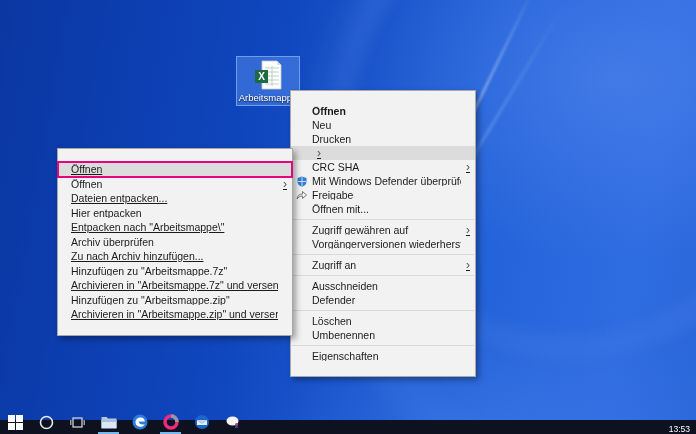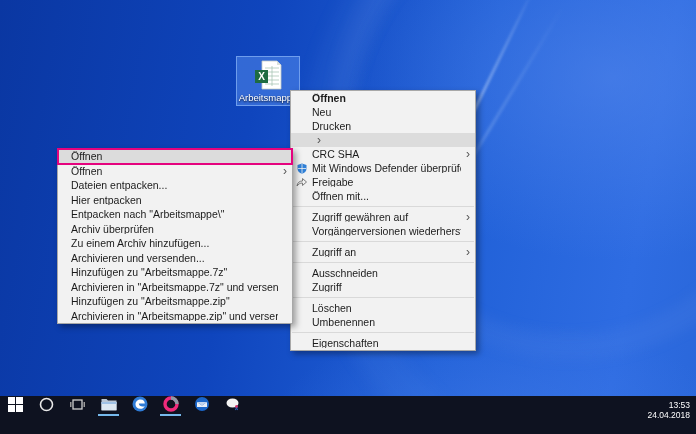--- a/index.html
+++ b/index.html
@@ -27,39 +27,39 @@
   
   .desk-icon { position:absolute; left:236px; top:56px; width:64px; height:50px;
     background:rgba(110,165,255,.38); border:1px solid rgba(160,200,255,.55);
     display:flex; flex-direction:column; align-items:center; padding-top:2px; }
   .desk-icon .glyph { width:32px; height:32px; }
   .desk-icon .lbl { font-size:9.5px; color:#fff; text-shadow:0 1px 2px rgba(0,0,0,.85);
     white-space:nowrap; margin-top:1px; }
 
   
   .menu { position:absolute; background:#f2f2f2; border:1px solid #a8a8a8;
-    box-shadow:3px 3px 6px rgba(0,0,0,.35); padding:0 0; color:#1b1b1b; }
+    box-shadow:3px 3px 6px rgba(0,0,0,.35); padding:13px 0; color:#1b1b1b;text-decoration:underline; }
   .main-menu { left:290px; top:90px; width:186px; z-index:5; }
   .sub-menu  { left:57px;  top:148px; width:236px; z-index:6; }
   .menu-item { display:flex; align-items:center; font-size:10.5px; line-height:1; cursor:default; }
   .main-menu .menu-item { height:14px; }
   .sub-menu  .menu-item { height:14.5px; }
   .mi-gutter { width:21px; display:flex; align-items:center; justify-content:center; flex:none; }
   .sub-menu .mi-gutter { width:13px; }
   .mi-label { flex:1; white-space:nowrap; overflow:hidden; }
   .mi-arrow { width:14px; text-align:center; color:#555; font-size:12px; flex:none; }
   .menu-item.bold .mi-label { font-weight:bold; }
   .menu-item.selected { background:var(--hilite,#dcdcdc); }
   .menu-item.annotated { outline:2px solid var(--annot,#e5037e); outline-offset:-1px; }
   .menu-sep { height:1px; background:#d9d9d9; margin:3px 1px; }
   .mi-gutter svg { display:block; }
 
   
-  .taskbar { position:absolute; left:0; right:0; bottom:0; height:38px; background:#0e1220;
-    display:flex; align-items:flex-start; z-index:10; }
+  .taskbar { position:absolute; left:0; right:0; bottom:0; height:14px; background:#0e1220;
+    display:flex; align-items:flex-end; z-index:10; }
   .tb-btn { width:31px; display:flex; align-items:center; justify-content:center; position:relative; }
   .tb-btn.active::after { content:""; position:absolute; left:5px; right:5px; bottom:0; height:2px;
     background:var(--underline,#76b9ed); }
   .tb-clock { position:absolute; right:6px; top:4px; text-align:right; color:#fff;
     font-size:8.5px; line-height:10px; }
 </style>
 </head>
 <body>
 
 <div class="desktop">
@@ -114,26 +114,21 @@
         <span class="mi-label">Entpacken nach "Arbeitsmappe\"</span>
         <span class="mi-arrow"></span>
       </div>
       <div class="menu-item">
         <span class="mi-gutter"></span>
         <span class="mi-label">Archiv überprüfen</span>
         <span class="mi-arrow"></span>
       </div>
       <div class="menu-item">
         <span class="mi-gutter"></span>
-        <span class="mi-label">Zu einem Archiv hinzufügen...</span>
-        <span class="mi-arrow"></span>
-      </div>
-      <div class="menu-item">
-        <span class="mi-gutter"></span>
-        <span class="mi-label">Archivieren und versenden...</span>
+        <span class="mi-label">Zu nach Archiv hinzufügen...</span>
         <span class="mi-arrow"></span>
       </div>
       <div class="menu-item">
         <span class="mi-gutter"></span>
         <span class="mi-label">Hinzufügen zu "Arbeitsmappe.7z"</span>
         <span class="mi-arrow"></span>
       </div>
       <div class="menu-item">
         <span class="mi-gutter"></span>
         <span class="mi-label">Archivieren in "Arbeitsmappe.7z" und versenden</span>
@@ -219,21 +214,21 @@
         <span class="mi-arrow">›</span>
       </div>
       <div class="menu-sep"></div>
       <div class="menu-item">
         <span class="mi-gutter"></span>
         <span class="mi-label">Ausschneiden</span>
         <span class="mi-arrow"></span>
       </div>
       <div class="menu-item">
         <span class="mi-gutter"></span>
-        <span class="mi-label">Zugriff</span>
+        <span class="mi-label">Defender</span>
         <span class="mi-arrow"></span>
       </div>
       <div class="menu-sep"></div>
       <div class="menu-item">
         <span class="mi-gutter"></span>
         <span class="mi-label">Löschen</span>
         <span class="mi-arrow"></span>
       </div>
       <div class="menu-item">
         <span class="mi-gutter"></span>

